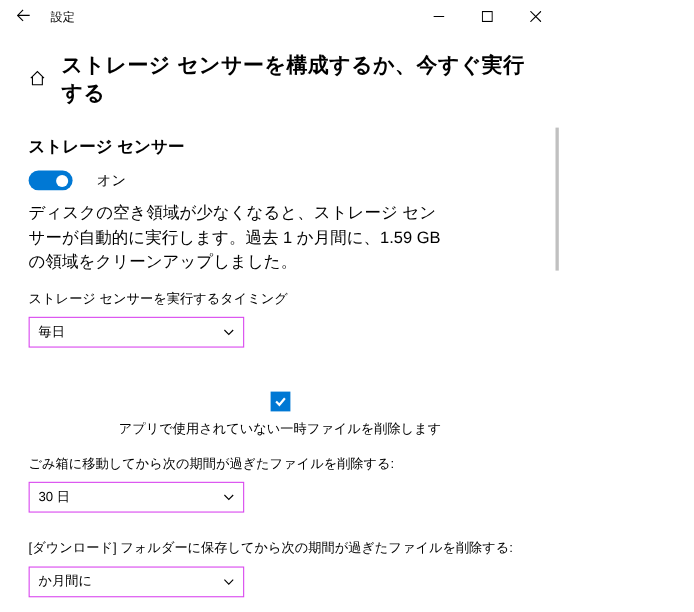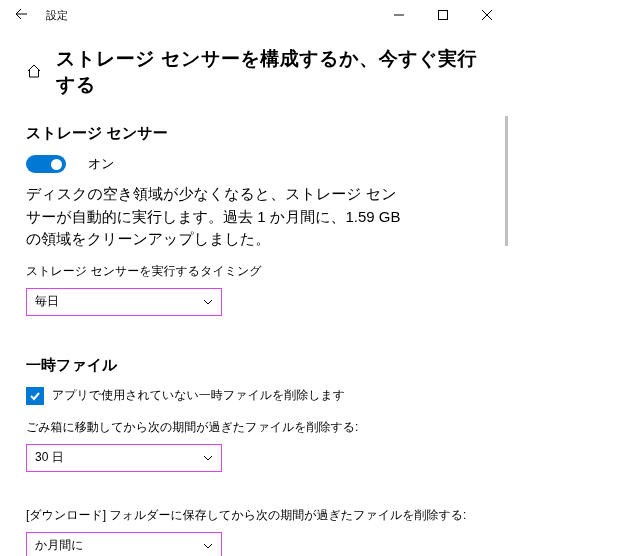--- a/index.html
+++ b/index.html
@@ -13,26 +13,26 @@
   .content{padding:10px 26px 0 26px;height:526px;box-sizing:border-box;overflow:hidden;position:relative;}
   .scrollbar{position:absolute;right:1px;top:86px;width:3px;height:130px;background:#c0c0c0;border-radius:0;}
   .header-row{display:flex;align-items:center;gap:14px;margin-top:6px;margin-bottom:26px;justify-content:flex-end;}
   .header-row h1{font-size:19px;font-weight:600;margin:0;letter-spacing:0.5px;}
   .section-title{font-size:15px;font-weight:600;margin:0 0 12px 0;}
   .toggle-row{display:flex;align-items:center;gap:22px;margin-bottom:10px;}
   .toggle{width:40px;height:18px;border-radius:10px;background:#0078d4;position:relative;}
   .toggle::after{content:"";position:absolute;width:11px;height:11px;border-radius:50%;background:#fff;right:4px;top:3.5px;}
   .toggle-label{font-size:13px;}
   .desc{font-size:15px;line-height:1.5;margin:0 0 12px 0;max-width:380px;}
-  .label{font-size:12px;margin:11px 0 8px 0;}
+  .label{font-size:12px;margin:0 0 8px 0;}
   .select{width:196px;height:28px;border:1px solid #d946ef;display:flex;align-items:center;padding:0 8px;justify-content:space-between;box-sizing:border-box;font-size:12px;}
   .chevron{width:10px;height:10px;}
   .spacer-lg{height:40px;}
   .spacer-md{height:24px;}
-  .checkbox-row{display:flex;align-items:center;gap:8px;margin-bottom:14px;}
+  .checkbox-row{display:flex;align-items:center;gap:8px;margin-bottom:14px;flex-direction:column;}
   .checkbox{width:18px;height:18px;background:#0078d4;display:flex;align-items:center;justify-content:center;}
   .checkbox svg{stroke:#fff;}
   .icon-home svg, .icon-back svg{stroke:#000;fill:none;}
 </style>
 </head>
 <body>
 
 <div class="window">
 
   <div class="titlebar">
@@ -88,21 +88,20 @@
     <p class="label">ストレージ センサーを実行するタイミング</p>
     <div class="select">
       <span>毎日</span>
       <svg class="chevron" viewBox="0 0 10 10" fill="none" stroke="#000" stroke-width="1">
           <path d="M1 3 L5 7 L9 3"></path>
         </svg>
     </div>
 
     <div class="spacer-lg"></div>
 
-    <h2 class="section-title">一時ファイル</h2>
 
     <div class="checkbox-row">
       <div class="checkbox">
         <svg width="12" height="12" viewBox="0 0 12 12" fill="none" stroke-width="2">
             <path d="M2 6 L5 9 L10 3"></path>
           </svg>
       </div>
       <span>アプリで使用されていない一時ファイルを削除します</span>
     </div>
 

